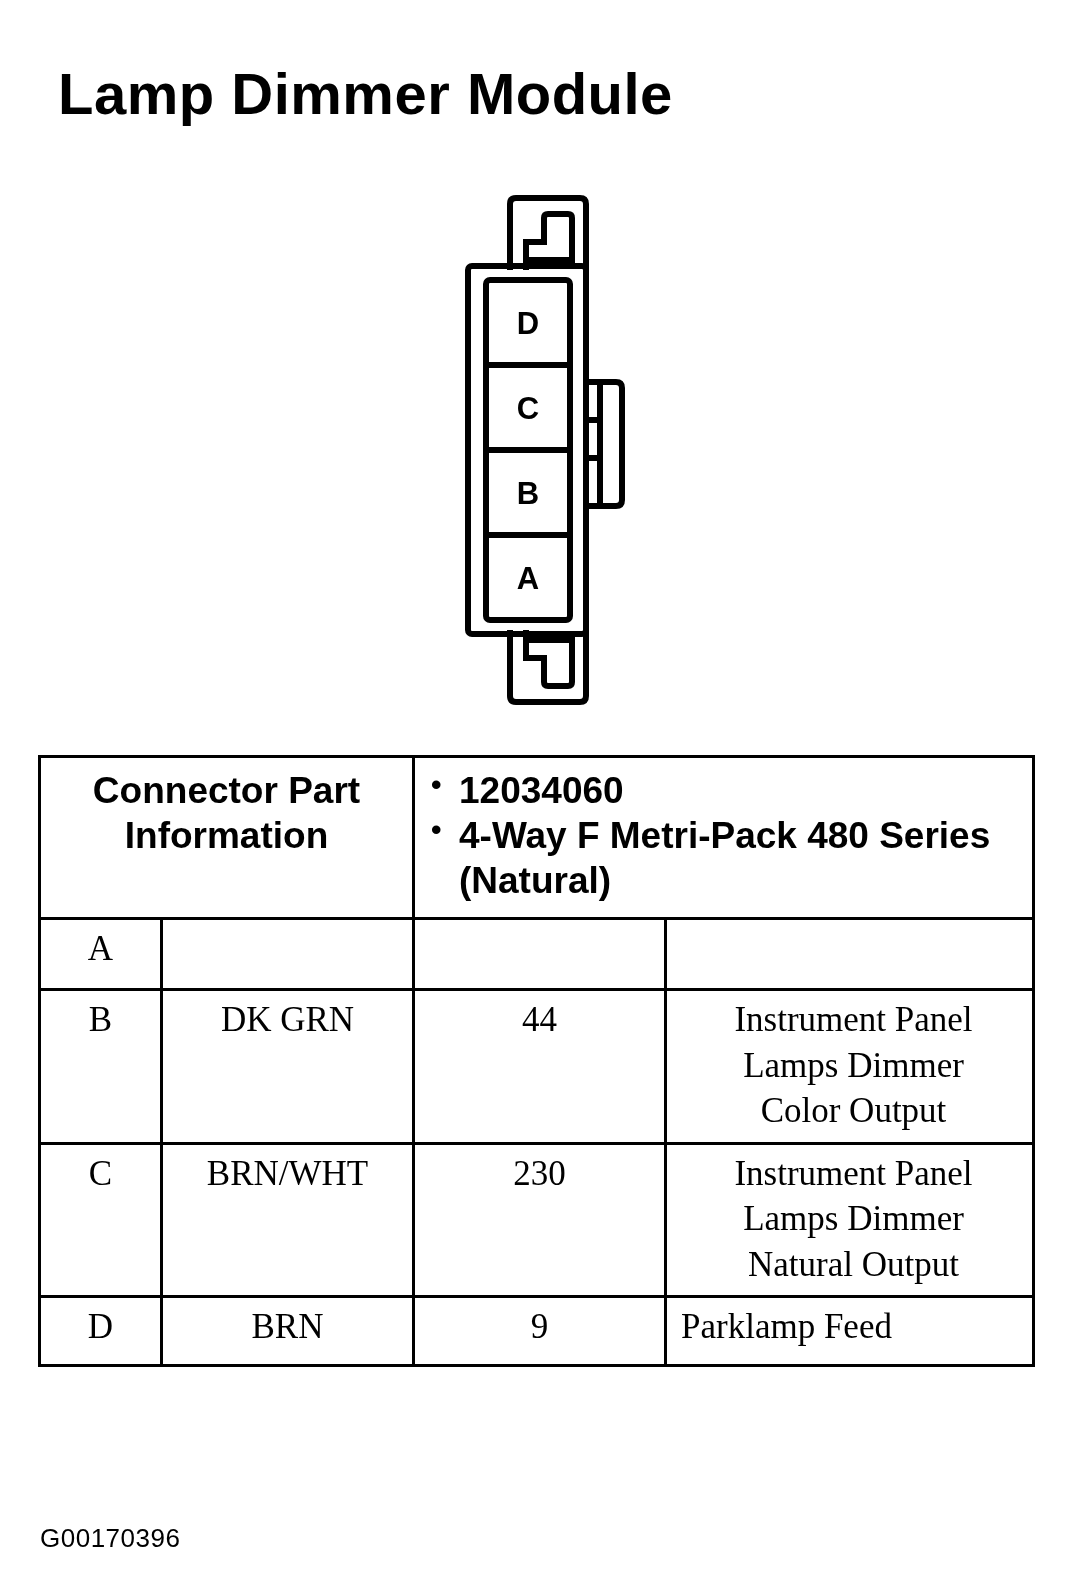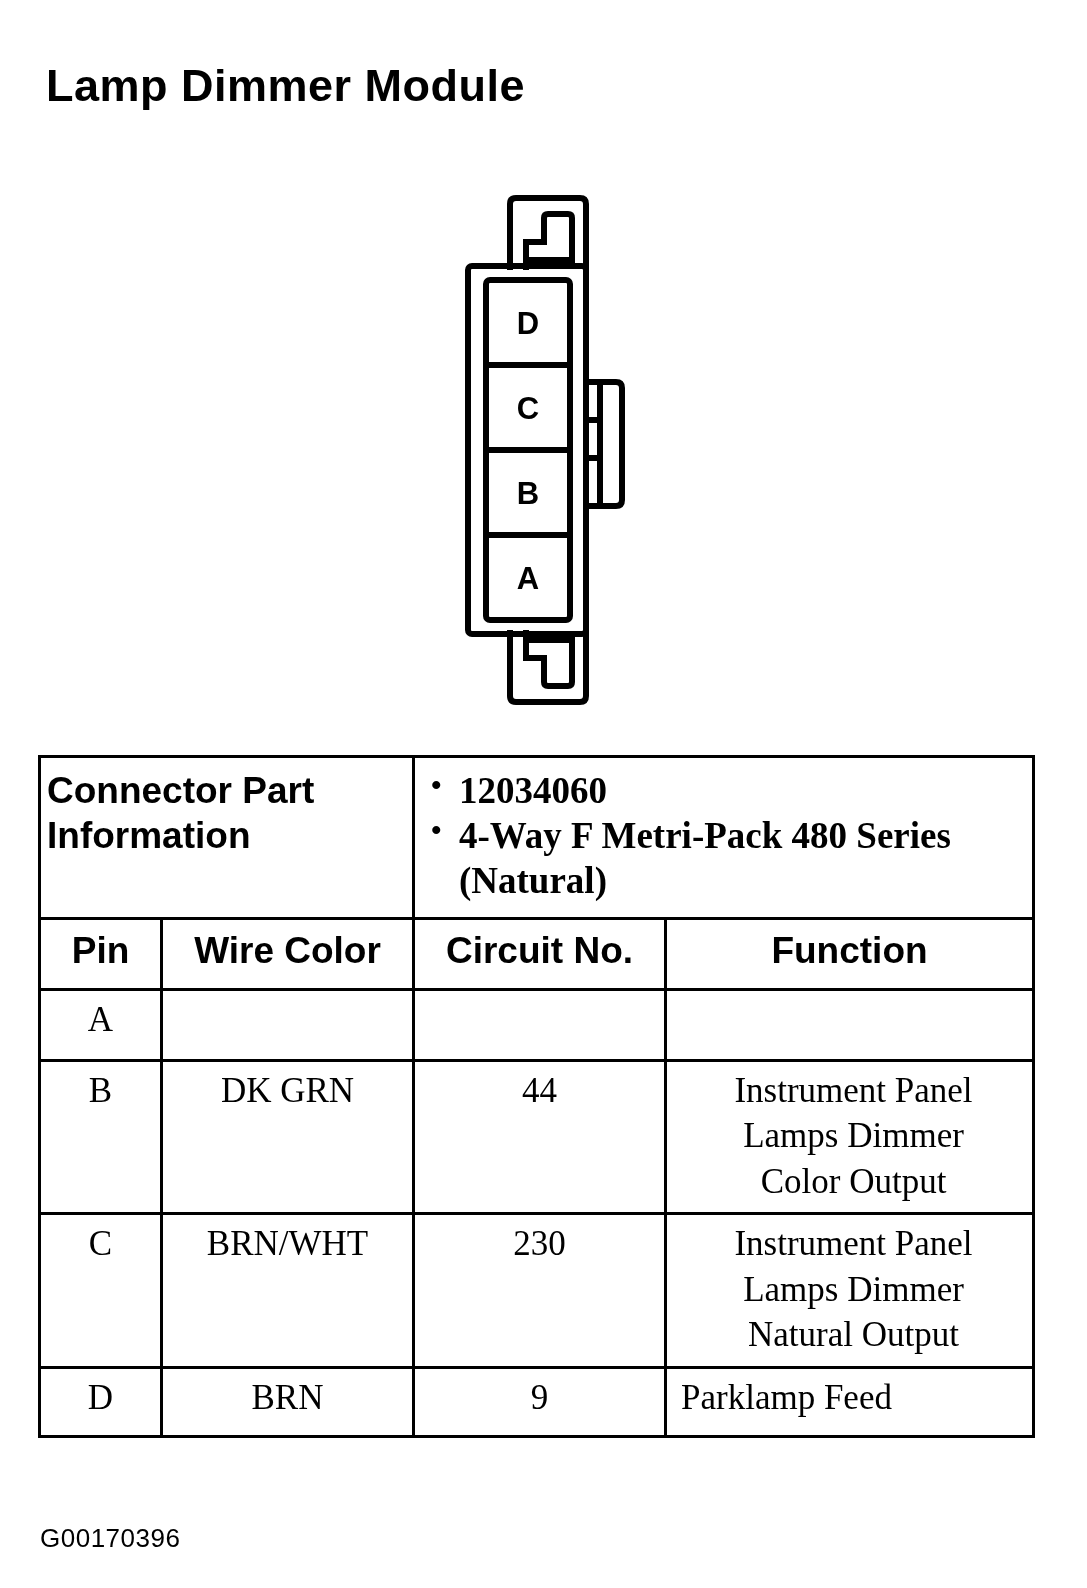--- a/index.html
+++ b/index.html
@@ -12,25 +12,25 @@
     height: 1588px;
     position: relative;
     font-family: "Liberation Sans", sans-serif;
     color: #000000;
     overflow: hidden;
   }
 
   
   #page-title {
     position: absolute;
-    left: 46px;
+    left: 58px;
     top: 60px;
     font-family: "Liberation Sans", sans-serif;
     font-weight: bold;
-    font-size: 45px;
+    font-size: 58px;
     letter-spacing: 0.5px;
     white-space: nowrap;
   }
 
   
   #connector-diagram {
     position: absolute;
     left: 440px;
     top: 170px;
     width: 210px;
@@ -63,33 +63,33 @@
   #connector-table col.c-wire    { width: 252px; }
   #connector-table col.c-circuit { width: 252px; }
   #connector-table col.c-func    { width: 368px; }
 
   
   .cpi-label {
     font-family: "Liberation Sans", sans-serif;
     font-weight: bold;
     font-size: 37px;
     line-height: 1.22;
-    text-align: left;
+    text-align: center;
     padding: 10px 6px 14px 6px !important;
   }
   .cpi-values {
     padding: 10px 8px 14px 14px !important;
   }
   .cpi-list {
     list-style: none;
     margin: 0;
     padding: 0;
   }
   .cpi-list li {
-    font-family: Liberation Serif, serif;
+    font-family: Liberation Sans, sans-serif;
     font-weight: bold;
     font-size: 37px;
     line-height: 1.22;
     position: relative;
     padding-left: 30px;
     text-indent: 0;
   }
   .cpi-list li::before {
     content: "\2022";
     position: absolute;
@@ -186,26 +186,20 @@
     <tr>
       <td class="cpi-label" colspan="2">Connector Part Information</td>
       <td class="cpi-values" colspan="2">
         <ul class="cpi-list">
           <li>12034060</li>
           <li>4-Way F Metri-Pack 480 Series (Natural)</li>
         </ul>
       </td>
     </tr>
 
-    <tr>
-      <td class="col-head">Pin</td>
-      <td class="col-head">Wire Color</td>
-      <td class="col-head">Circuit No.</td>
-      <td class="col-head">Function</td>
-    </tr>
 
     <tr class="row-a">
       <td class="data-cell center">A</td>
       <td class="data-cell center"></td>
       <td class="data-cell center"></td>
       <td class="data-cell left"></td>
     </tr>
 
     <tr class="row-b">
       <td class="data-cell center">B</td>

